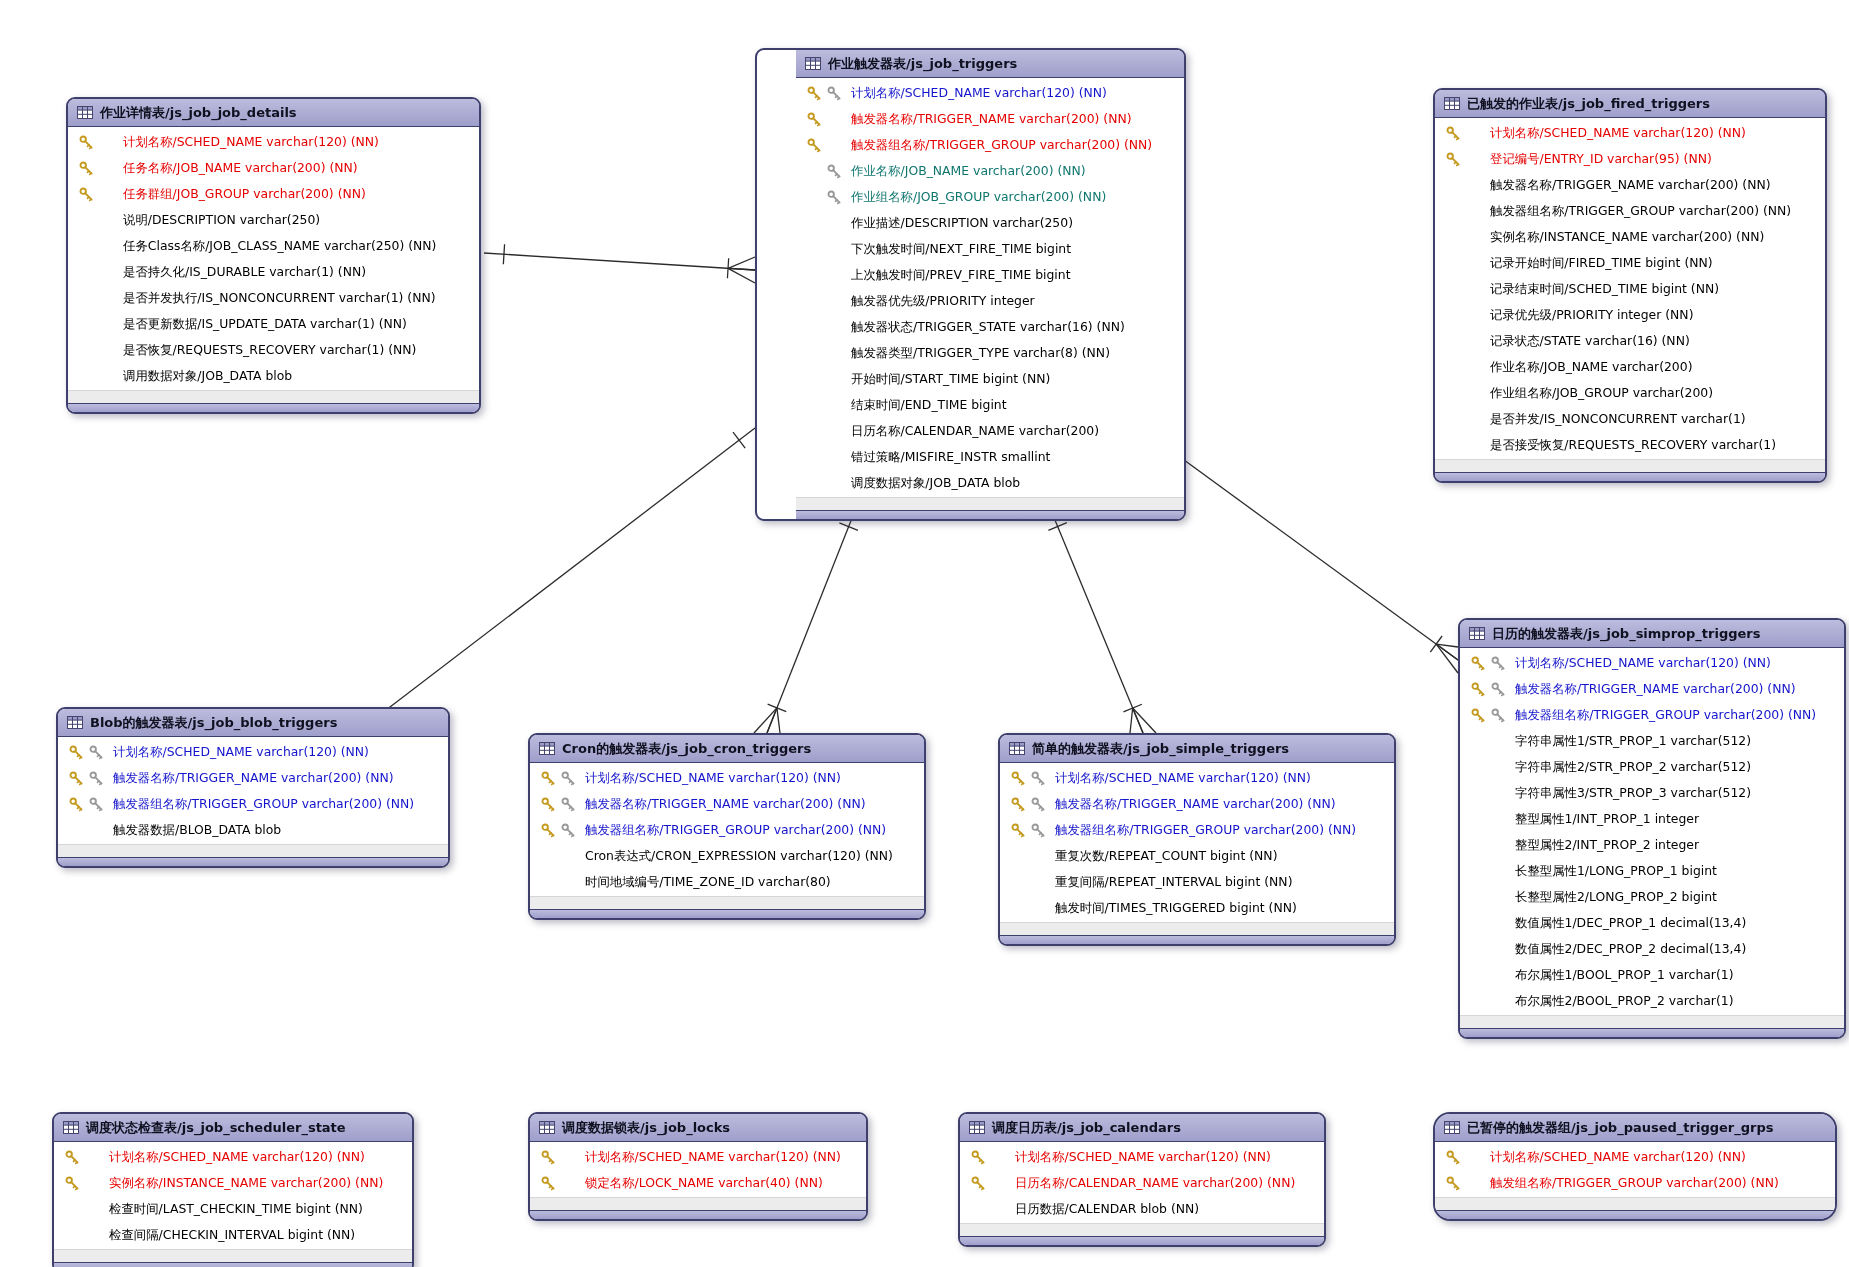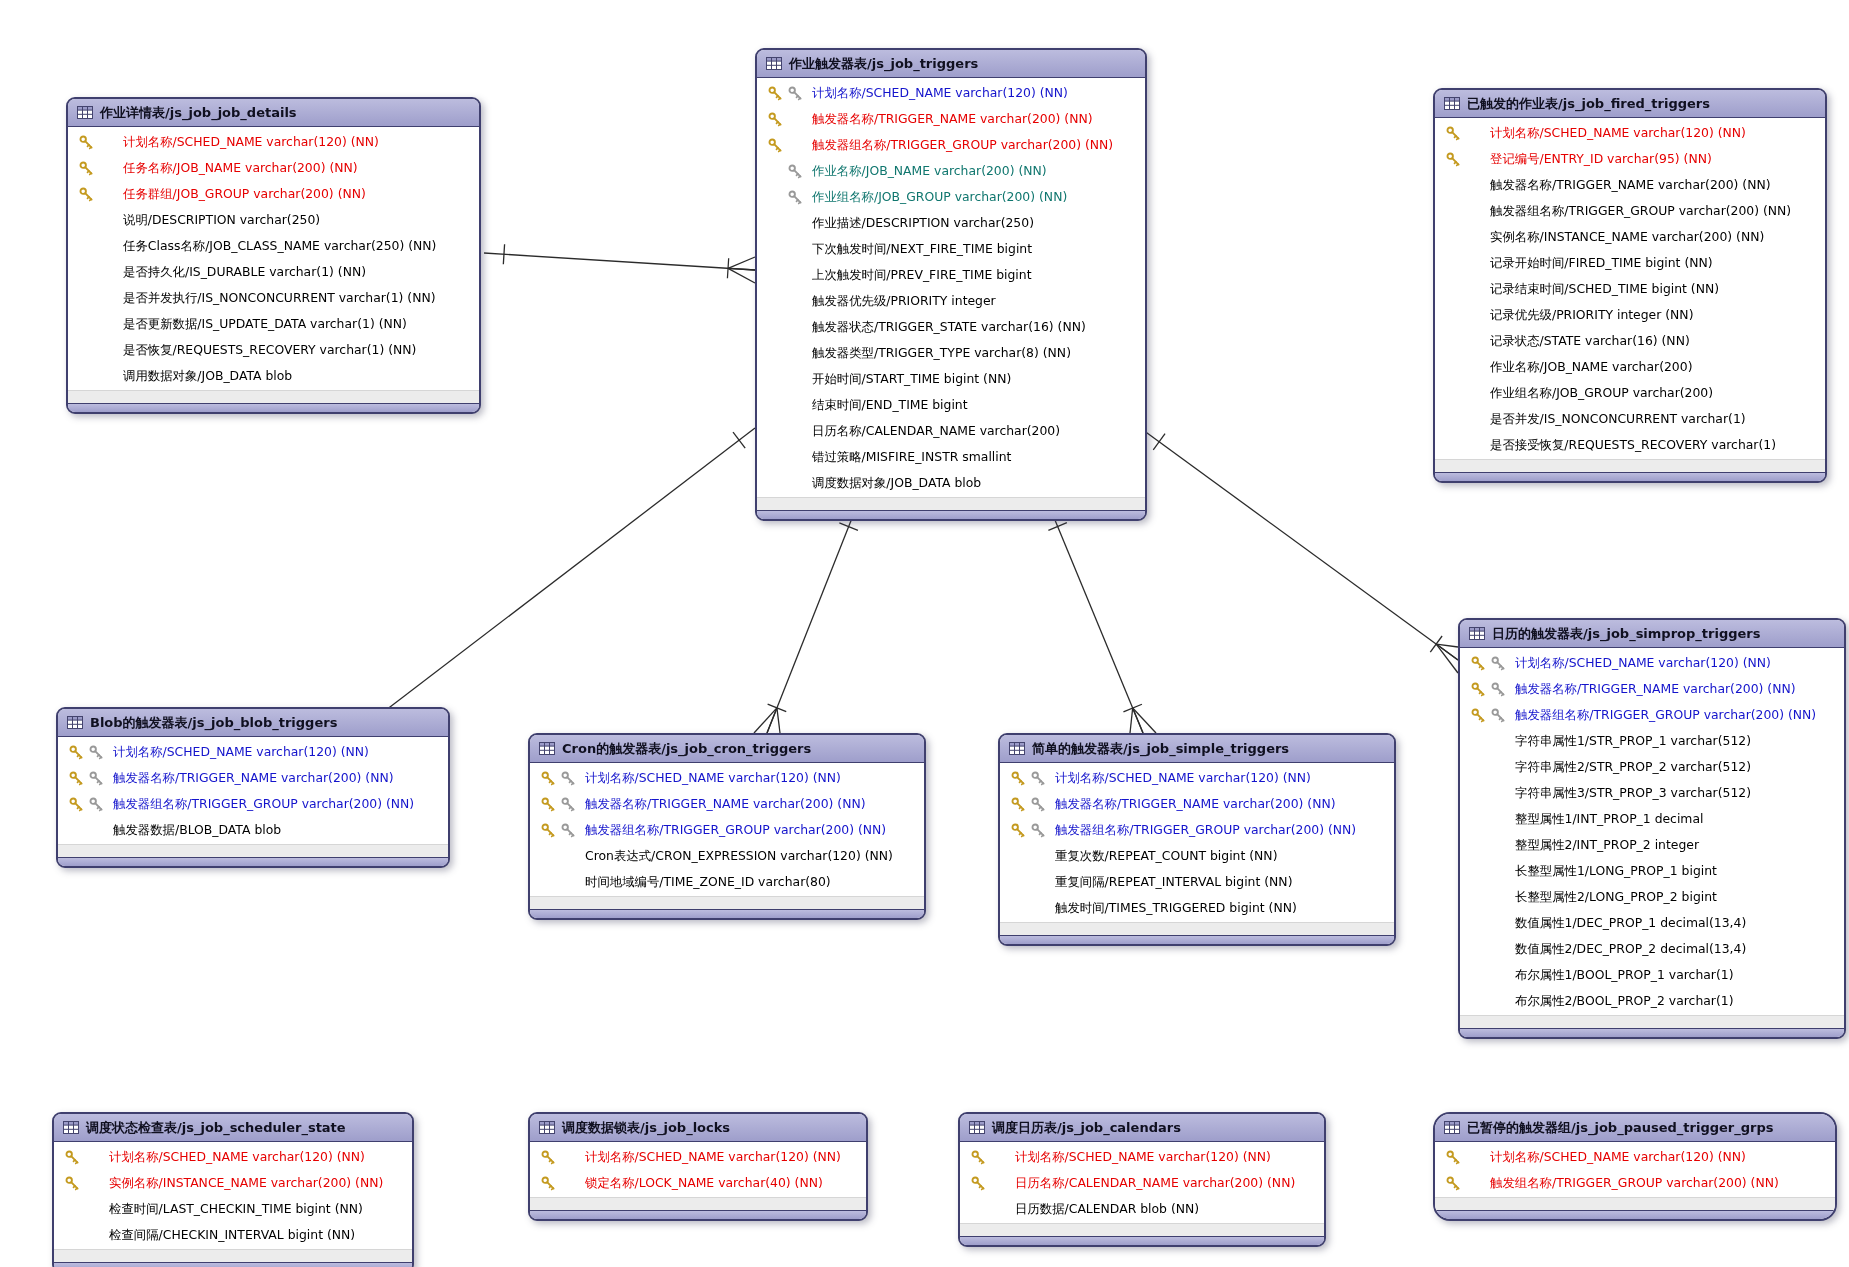--- a/index.html
+++ b/index.html
@@ -164,21 +164,21 @@
         </div>
         <div class="col-row plain">
           <span class="keycell first"></span>
           <span class="keycell"></span>
           <span class="col-text">调用数据对象/JOB_DATA blob</span>
         </div>
       </div>
       <div class="table-footer"></div>
       <div class="table-bottombar"></div>
     </div>
-    <div class="table-node" style="left: 755px; top: 48px; width: 388px;">
+    <div class="table-node" style="left: 755px; top: 48px; width: 388px; padding-left: 39px;">
       <div class="table-header">
         <span class="icon">
           <svg width="16" height="13" viewBox="0 0 16 13">
             <rect x="0.5" y="0.5" width="15" height="12" fill="#ffffff" stroke="#44446e"></rect>
             <rect x="0.5" y="0.5" width="15" height="3.6" fill="#9b9bc8" stroke="#44446e"></rect>
             <line x1="5.5" y1="0.5" x2="5.5" y2="12.5" stroke="#44446e"></line>
             <line x1="10.5" y1="0.5" x2="10.5" y2="12.5" stroke="#44446e"></line>
             <line x1="0.5" y1="8.3" x2="15.5" y2="8.3" stroke="#44446e"></line>
           </svg>
         </span>
@@ -745,21 +745,21 @@
           <span class="col-text">字符串属性2/STR_PROP_2 varchar(512)</span>
         </div>
         <div class="col-row plain">
           <span class="keycell first"></span>
           <span class="keycell"></span>
           <span class="col-text">字符串属性3/STR_PROP_3 varchar(512)</span>
         </div>
         <div class="col-row plain">
           <span class="keycell first"></span>
           <span class="keycell"></span>
-          <span class="col-text">整型属性1/INT_PROP_1 decimal</span>
+          <span class="col-text">整型属性1/INT_PROP_1 integer</span>
         </div>
         <div class="col-row plain">
           <span class="keycell first"></span>
           <span class="keycell"></span>
           <span class="col-text">整型属性2/INT_PROP_2 integer</span>
         </div>
         <div class="col-row plain">
           <span class="keycell first"></span>
           <span class="keycell"></span>
           <span class="col-text">长整型属性1/LONG_PROP_1 bigint</span>

